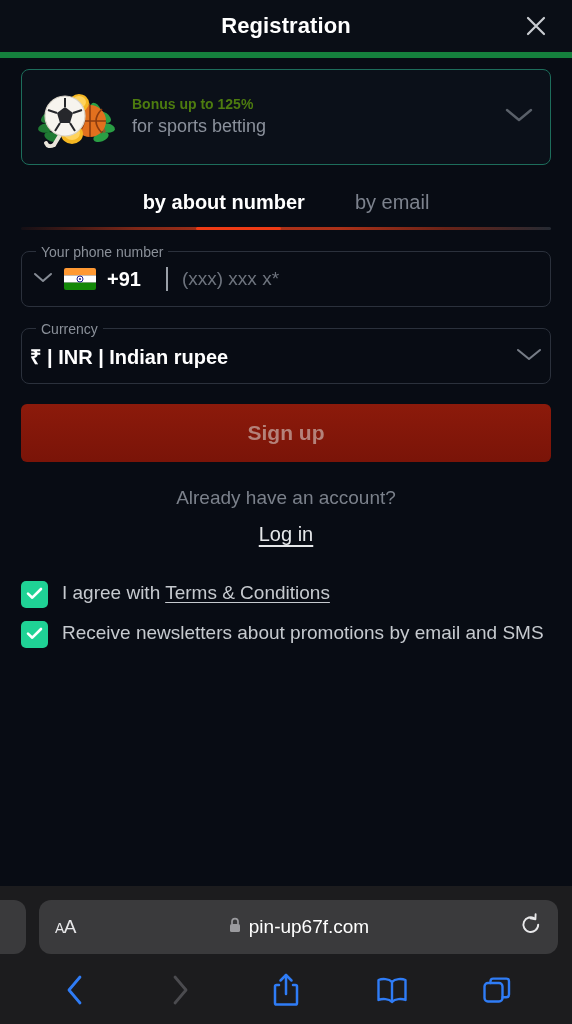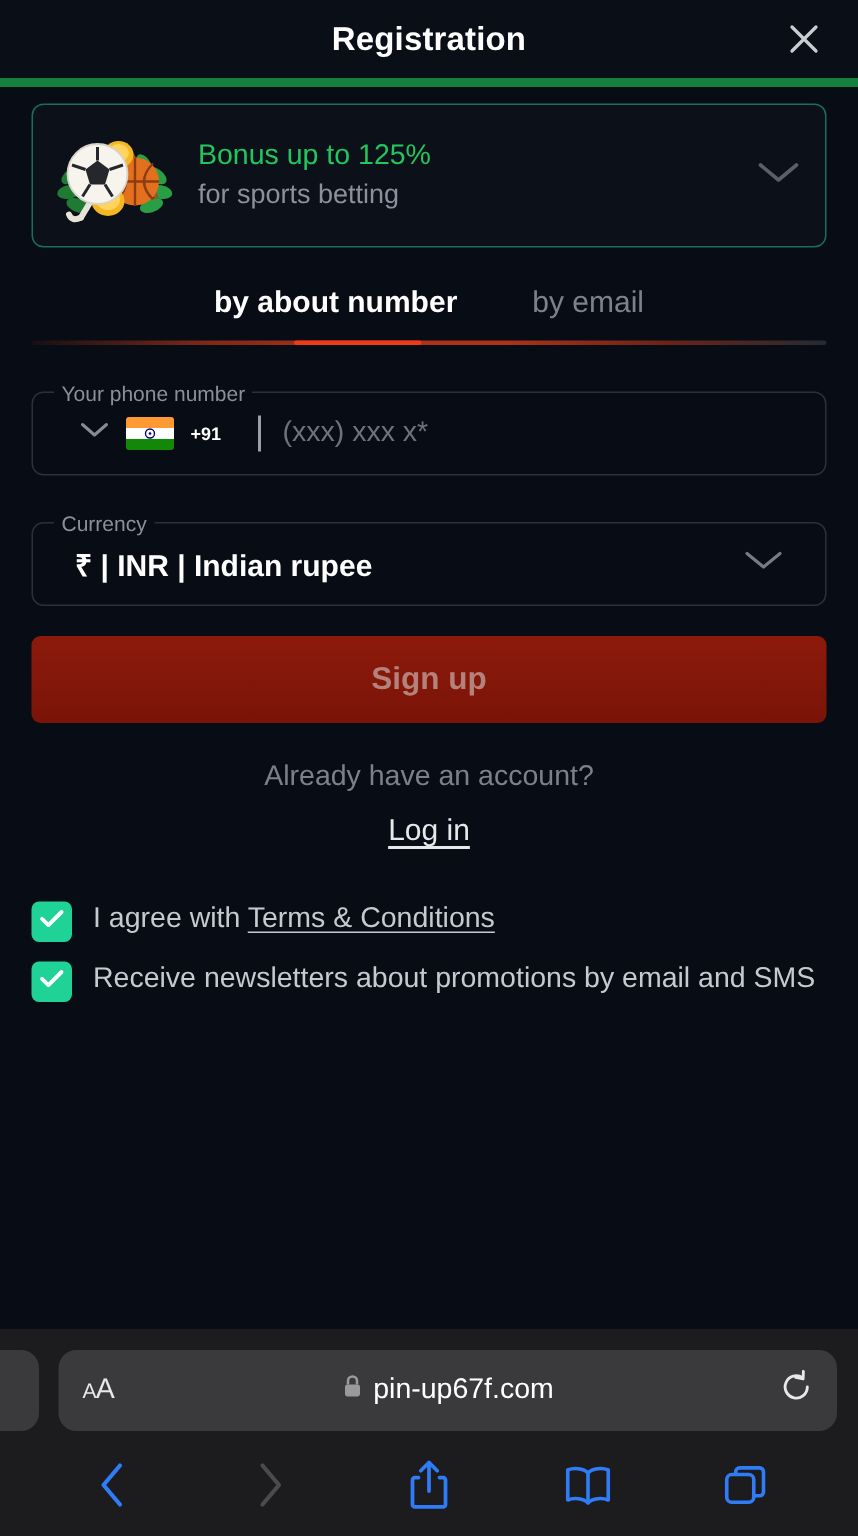--- a/index.html
+++ b/index.html
@@ -80,23 +80,23 @@
     flex: 0 0 92px;
     position: relative;
   }
   .bonus-art svg { display:block; width:92px; height:76px; }
   .bonus-text {
     flex: 1 1 auto;
     padding-left: 8px;
     min-width: 0;
   }
   .bonus-title {
-    font-size: 19px;
-    font-weight: normal;
-    color: #22c55e;
+    font-size: 14px;
+    font-weight: bold;
+    color: #4d7c0f;
     line-height: 1.2;
     white-space: nowrap;
   }
   .bonus-sub {
     font-size: 18px;
     color: #8b919c;
     line-height: 1.35;
     margin-top: 1px;
     white-space: nowrap;
   }
@@ -148,27 +148,27 @@
     width: 16%;
     top: 0;
     height: 3px;
     background: #ef3b15;
     border-radius: 2px;
   }
 
   
   .field {
     position: relative;
-    margin-top: 31px;
+    margin-top: 21px;
     height: 56px;
     border: 1px solid #2b313c;
     border-radius: 8px;
     display: flex;
     align-items: center;
-    padding: 0 28px;
+    padding: 0 8px;
     background: #080c14;
     cursor: text;
     text-align: center;
   }
   .field-legend {
     position: absolute;
     top: -9px;
     left: 14px;
     padding: 0 5px;
     background: #080c14;
@@ -190,21 +190,21 @@
     flex: 0 0 32px;
     width: 32px;
     height: 22px;
     margin-left: 8px;
     border-radius: 2px;
     overflow: hidden;
     cursor: pointer;
   }
   .flag svg { display: block; }
   .cc-code {
-    font-size: 12px;
+    font-size: 20px;
     font-weight: bold;
     color: #ffffff;
     margin-left: 11px;
     cursor: pointer;
     white-space: nowrap;
   }
   .caret {
     width: 2px;
     height: 24px;
     background: #9aa0a8;

